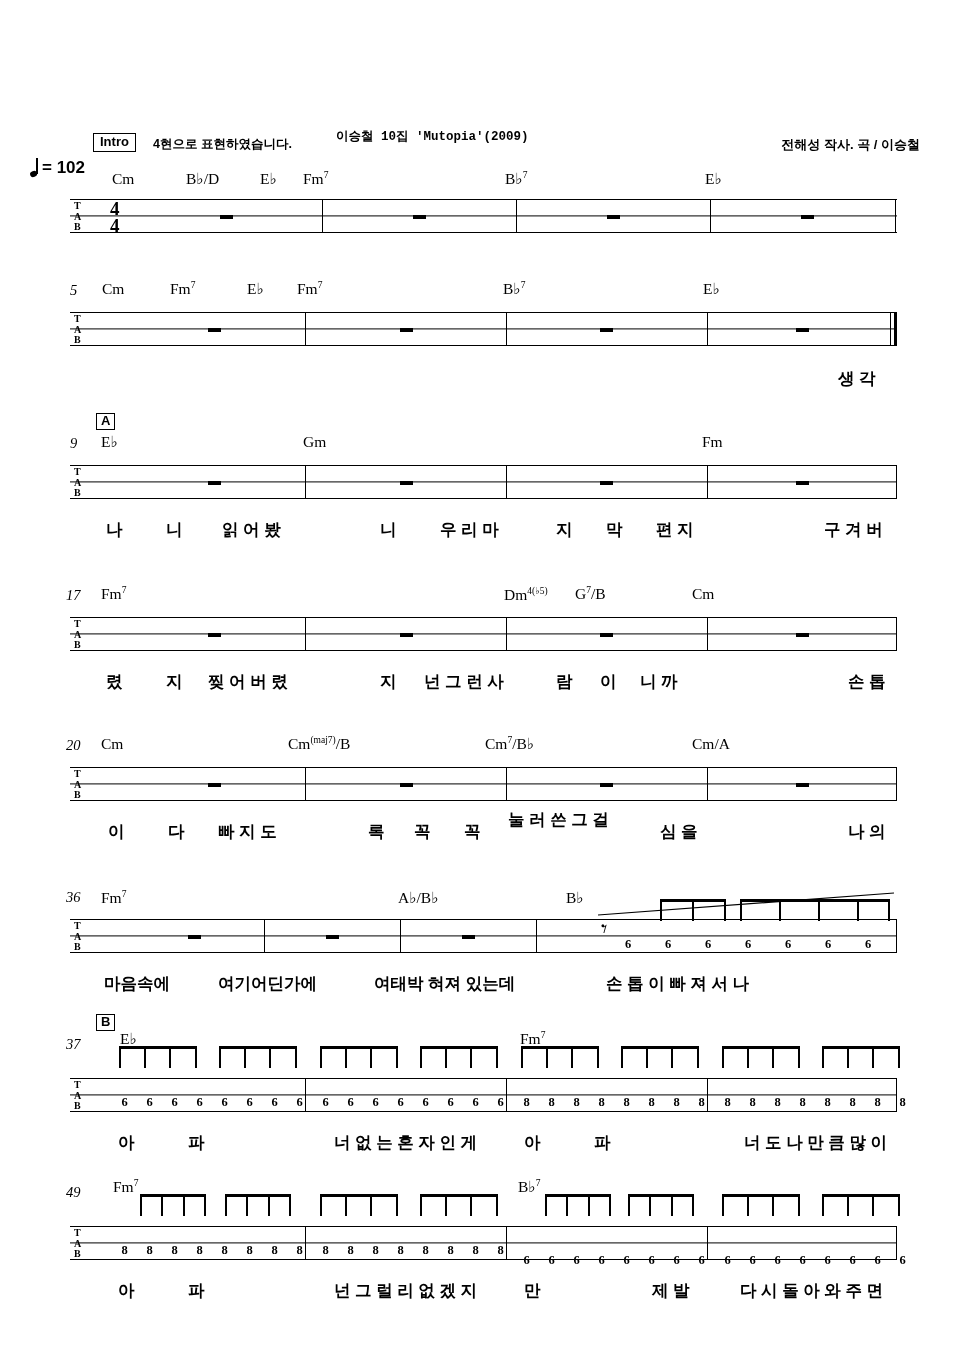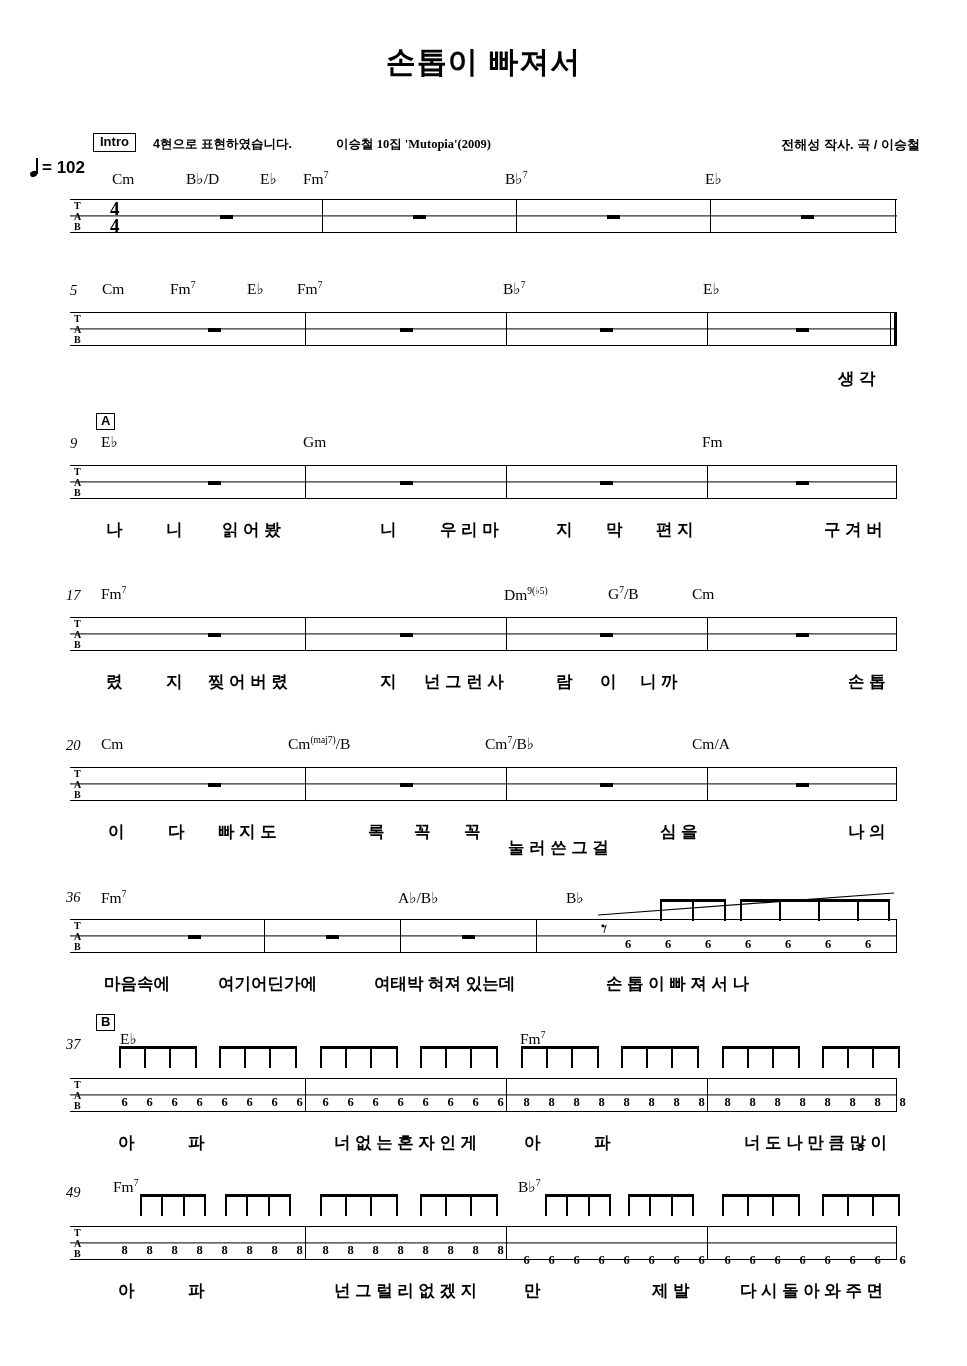--- a/index.html
+++ b/index.html
@@ -30,22 +30,22 @@
     padding:1px 6px 2px 6px;
     font-family:"Liberation Sans", sans-serif;
     font-weight:bold;font-size:13px;line-height:14px;
   }
   .intro-note{
     position:absolute;left:153px;top:136px;
     font-family:"Liberation Sans", sans-serif;
     font-size:12.5px;font-weight:bold;
   }
   .album{
-    position:absolute;left:336px;top:136px;
-    font-family:Liberation Serif, serif;
+    position:absolute;left:336px;top:128px;
+    font-family:Liberation Mono, monospace;
     font-size:12.5px;font-weight:bold;
   }
   .credit{
     position:absolute;right:47px;top:136px;
     font-family:"Liberation Sans", sans-serif;
     font-size:13px;font-weight:bold;
   }
   .tempo{
     position:absolute;left:30px;top:158px;
     font-family:"Liberation Sans", sans-serif;
@@ -157,21 +157,20 @@
     font-family:"Liberation Serif", serif;
     font-size:24px;line-height:20px;
   }
   .cresc{position:absolute;}
 </style>
 </head>
 <body>
 
 <div class="sheet">
 
-  <div class="title">손톱이 빠져서</div>
 
   <div class="intro-box">Intro</div>
   <div class="intro-note">4현으로 표현하였습니다.</div>
   <div class="album">이승철 10집 'Mutopia'(2009)</div>
   <div class="credit">전해성 작사. 곡  / 이승철</div>
 
   <div class="tempo">
     <span class="qnote">
         <span class="head"></span>
         <span class="stem"></span>
@@ -257,22 +256,22 @@
     <div class="lyrics" style="left:440px;top:86px">우 리 마</div>
     <div class="lyrics" style="left:556px;top:86px">지</div>
     <div class="lyrics" style="left:606px;top:86px">막</div>
     <div class="lyrics" style="left:656px;top:86px">편 지</div>
     <div class="lyrics" style="left:824px;top:86px">구 겨 버</div>
   </div>
 
   <div class="system" style="top:585px">
     <div class="measnum" style="left:66px;top:2px">17</div>
     <div class="chord" style="left:101px;top:0">Fm<sup>7</sup></div>
-    <div class="chord" style="left:504px;top:0">Dm<sup>9(♭5)</sup></div>
-    <div class="chord" style="left:608px;top:0">G<sup>7</sup>/B</div>
+    <div class="chord" style="left:504px;top:0">Dm<sup>4(♭5)</sup></div>
+    <div class="chord" style="left:575px;top:0">G<sup>7</sup>/B</div>
     <div class="chord" style="left:692px;top:0">Cm</div>
 
     <div class="staff" style="top:32px">
       <div class="mid"></div>
       <div class="barline" style="left:235px"></div>
       <div class="barline" style="left:436px"></div>
       <div class="barline" style="left:637px"></div>
       <div class="endbar" style="left:826px"></div>
       <div class="rest" style="left:138px;top:15px"></div>
       <div class="rest" style="left:330px;top:15px"></div>
@@ -311,21 +310,21 @@
       <div class="rest" style="left:726px;top:15px"></div>
     </div>
     <div class="tabclef" style="top:34px">T<br>A<br>B</div>
 
     <div class="lyrics" style="left:108px;top:86px">이</div>
     <div class="lyrics" style="left:168px;top:86px">다</div>
     <div class="lyrics" style="left:218px;top:86px">빠 지 도</div>
     <div class="lyrics" style="left:368px;top:86px">록</div>
     <div class="lyrics" style="left:414px;top:86px">꼭</div>
     <div class="lyrics" style="left:464px;top:86px">꼭</div>
-    <div class="lyrics" style="left:508px;top:102px">눌 러 쓴 그 걸</div>
+    <div class="lyrics" style="left:508px;top:74px">눌 러 쓴 그 걸</div>
     <div class="lyrics" style="left:660px;top:86px">심 을</div>
     <div class="lyrics" style="left:848px;top:86px">나 의</div>
   </div>
 
   <div class="system" style="top:887px">
     <div class="measnum" style="left:66px;top:2px">36</div>
     <div class="chord" style="left:101px;top:2px">Fm<sup>7</sup></div>
     <div class="chord" style="left:398px;top:2px">A♭/B♭</div>
     <div class="chord" style="left:566px;top:2px">B♭</div>
 

